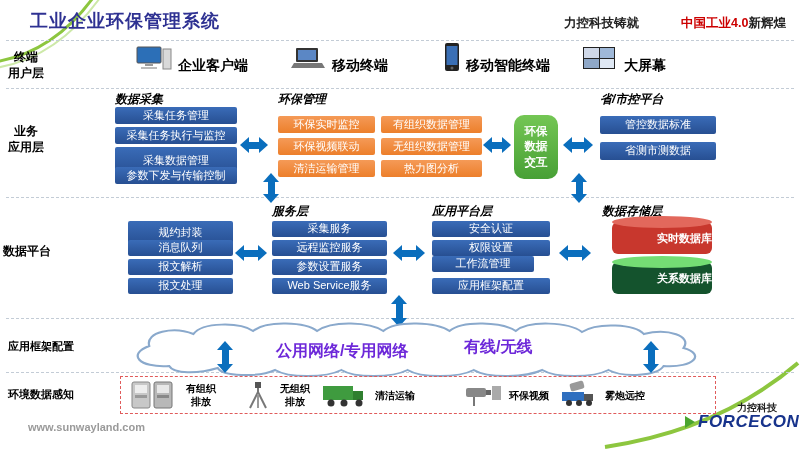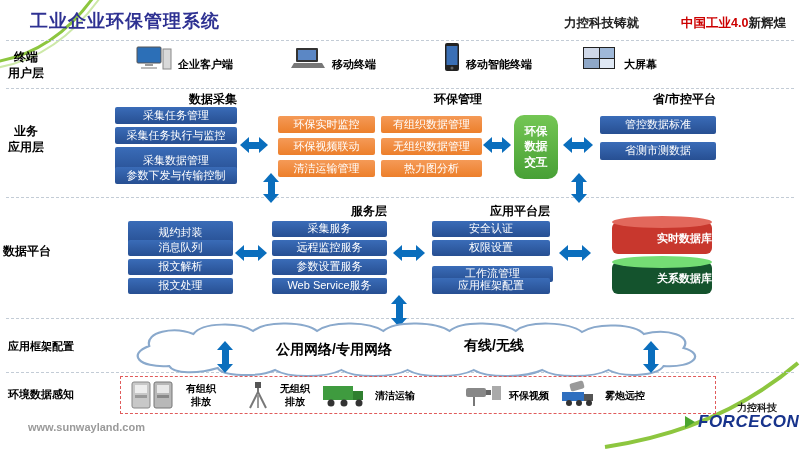--- a/index.html
+++ b/index.html
@@ -7,21 +7,21 @@
   .stage { position: relative; width: 800px; height: 450px; background: #fff; overflow: hidden; }
 
   .title { position:absolute; left:30px; top:9px; font-size:18px; font-weight:bold; color:#2e3192; letter-spacing:1px; }
   .tagline { position:absolute; right:14px; top:15px; font-size:12.5px; font-weight:bold; color:#222; }
   .tagline .hl { color:#cc0000;padding-left:42px; }
 
   .sep { position:absolute; left:6px; width:788px; border-top:1px dashed #c3ccd6; }
   .layer-label { position:absolute; font-weight:bold; color:#000; text-align:center; line-height:1.3; font-size:12px; }
   .pre { white-space: pre-line; }
 
-  .sec-title { position:absolute; font-size:12px; font-weight:bold; color:#000; text-align:right; }
+  .sec-title { position:absolute; font-size:12px; font-weight:bold; color:#000; text-align:left;font-style:italic; }
   .bluebox { position:absolute; background:linear-gradient(#3a6cb8,#274f92); color:#fff; font-size:11px;
              display:flex; align-items:center; justify-content:center; text-align:center; border-radius:2px; line-height:1.05; }
   .orangebox { position:absolute; background:linear-gradient(#f59a57,#ec7f2b); color:#fff; font-size:11px;
              display:flex; align-items:center; justify-content:center; text-align:center; border-radius:2px; line-height:1.05; }
   .greenbox { position:absolute; background:linear-gradient(#74c654,#47a035); color:#fff; font-size:11.5px; font-weight:bold;
              display:flex; align-items:center; justify-content:center; text-align:center; border-radius:10px; line-height:1.35; }
 
   .cyl { position:absolute; color:#fff; font-size:11px; font-weight:bold; display:flex; align-items:center;
          justify-content:center; border-radius:6px;padding-left:45px; }
   .cyl::before { content:""; position:absolute; left:0; right:0; top:-6px; height:12px; border-radius:50%; }
@@ -32,25 +32,25 @@
   .ah::before { content:""; position:absolute; left:-9px; top:-5px; width:0; height:0;
     border-style:solid; border-width:8.5px 9px 8.5px 0; border-color:transparent #0a6ebd transparent transparent; }
   .ah::after { content:""; position:absolute; right:-9px; top:-5px; width:0; height:0;
     border-style:solid; border-width:8.5px 0 8.5px 9px; border-color:transparent transparent transparent #0a6ebd; }
   .av { position:absolute; width:7px; background:#0a6ebd; }
   .av::before { content:""; position:absolute; top:-9px; left:-5px; width:0; height:0;
     border-style:solid; border-width:0 8.5px 9px 8.5px; border-color:transparent transparent #0a6ebd transparent; }
   .av::after { content:""; position:absolute; bottom:-9px; left:-5px; width:0; height:0;
     border-style:solid; border-width:9px 8.5px 0 8.5px; border-color:#0a6ebd transparent transparent transparent; }
 
-  .term-label { position:absolute; font-size:11px; font-weight:600; color:#000; }
+  .term-label { position:absolute; font-size:14px; font-weight:600; color:#000; }
   .icon { position:absolute; }
   .sense-box { position:absolute; border:1px dashed #e05b5b; }
   .sense-label { position:absolute; font-size:10px; font-weight:600; color:#000; line-height:1.25; text-align:center; }
-  .net-label { position:absolute; font-size:14px; font-weight:bold; color:#000000; }
+  .net-label { position:absolute; font-size:16px; font-weight:bold; color:#6d28d9; }
 
   .website { position:absolute; left:28px; top:421px; font-size:11px; font-weight:bold; color:#9a9a9a; }
   .logo-top { position:absolute; left:737px; top:401px; font-size:10px; font-weight:bold; color:#222; }
   .logo-main { position:absolute; left:698px; top:412px; font-size:17px; font-weight:800; font-style:italic; color:#17338c; letter-spacing:0.5px; }
   .logo-tri { position:absolute; left:685px; top:416px; width:0; height:0;
     border-top:6px solid transparent; border-bottom:6px solid transparent; border-left:10px solid #4aa52e; }
 </style>
 </head>
 <body>
 
@@ -156,25 +156,26 @@
   <div class="bluebox" style="left:272px;top:221px;width:115px;height:16px">采集服务</div>
   <div class="bluebox" style="left:272px;top:240px;width:115px;height:16px">远程监控服务</div>
   <div class="bluebox" style="left:272px;top:259px;width:115px;height:16px">参数设置服务</div>
   <div class="bluebox" style="left:272px;top:278px;width:115px;height:16px">Web Service服务</div>
 
   <div class="ah" style="left:402px;top:250px;width:14px"></div>
 
   <div class="sec-title" style="left:432px;top:203px;width:118px">应用平台层</div>
   <div class="bluebox" style="left:432px;top:221px;width:118px;height:16px">安全认证</div>
   <div class="bluebox" style="left:432px;top:240px;width:118px;height:16px">权限设置</div>
-  <div class="bluebox" style="left:432px;top:266px;width:121px;height:16px">工作流管理</div>
+  <div class="bluebox" style="left:432px;top:256px;width:102px;height:16px">工作流管理</div>
   <div class="bluebox" style="left:432px;top:278px;width:118px;height:16px">应用框架配置</div>
 
   <div class="ah" style="left:568px;top:250px;width:14px"></div>
 
+  <div class="sec-title" style="left:602px;top:203px;width:116px">数据存储层</div>
   <div class="cyl cyl-red" style="left:612px;top:222px;width:100px;height:32px">实时数据库</div>
   <div class="cyl cyl-green" style="left:612px;top:262px;width:100px;height:32px">关系数据库</div>
 
   <div class="av" style="left:396px;top:304px;height:14px"></div>
 
   <svg class="icon" style="left:125px;top:322px" width="585" height="56" viewBox="0 0 530 56" preserveAspectRatio="none">
     <path d="M40,44 C12,46 2,32 22,24 C18,10 44,4 62,12 C70,0 104,0 116,9 C128,-2 164,0 174,9
              C188,-2 222,0 234,9 C246,-2 282,0 294,9 C306,-2 342,0 354,9 C366,-2 402,0 414,10
              C428,0 462,2 470,12 C492,6 514,14 506,26 C526,32 516,46 488,44 C482,54 452,56 438,48
              C424,56 390,56 378,48 C362,56 328,56 316,48 C302,56 268,56 256,48 C242,56 208,56 196,48

